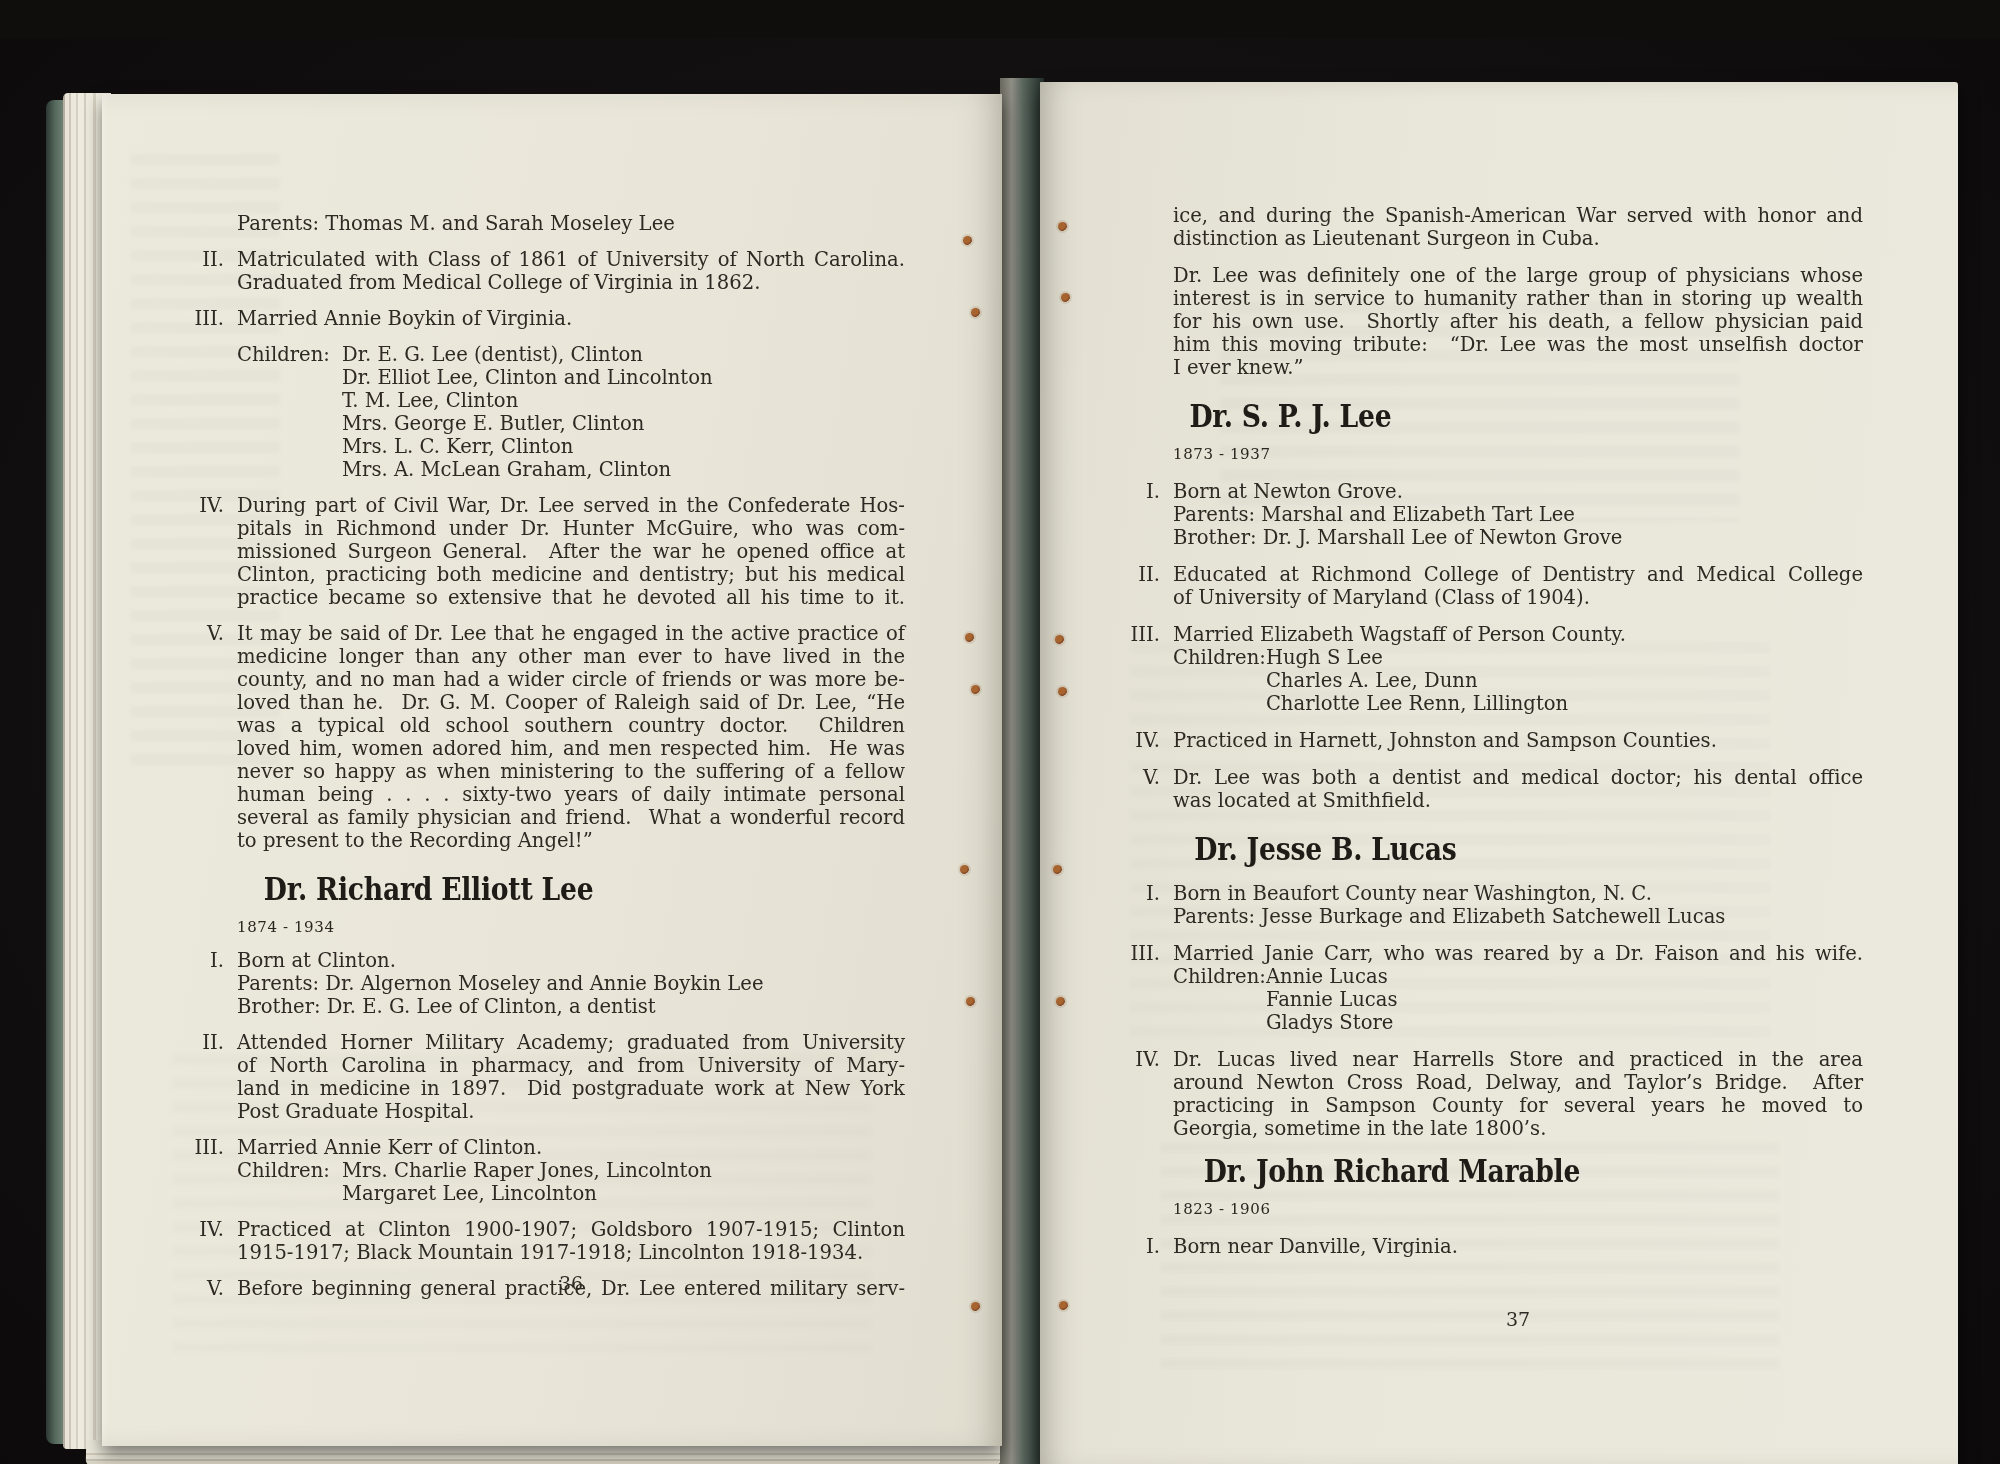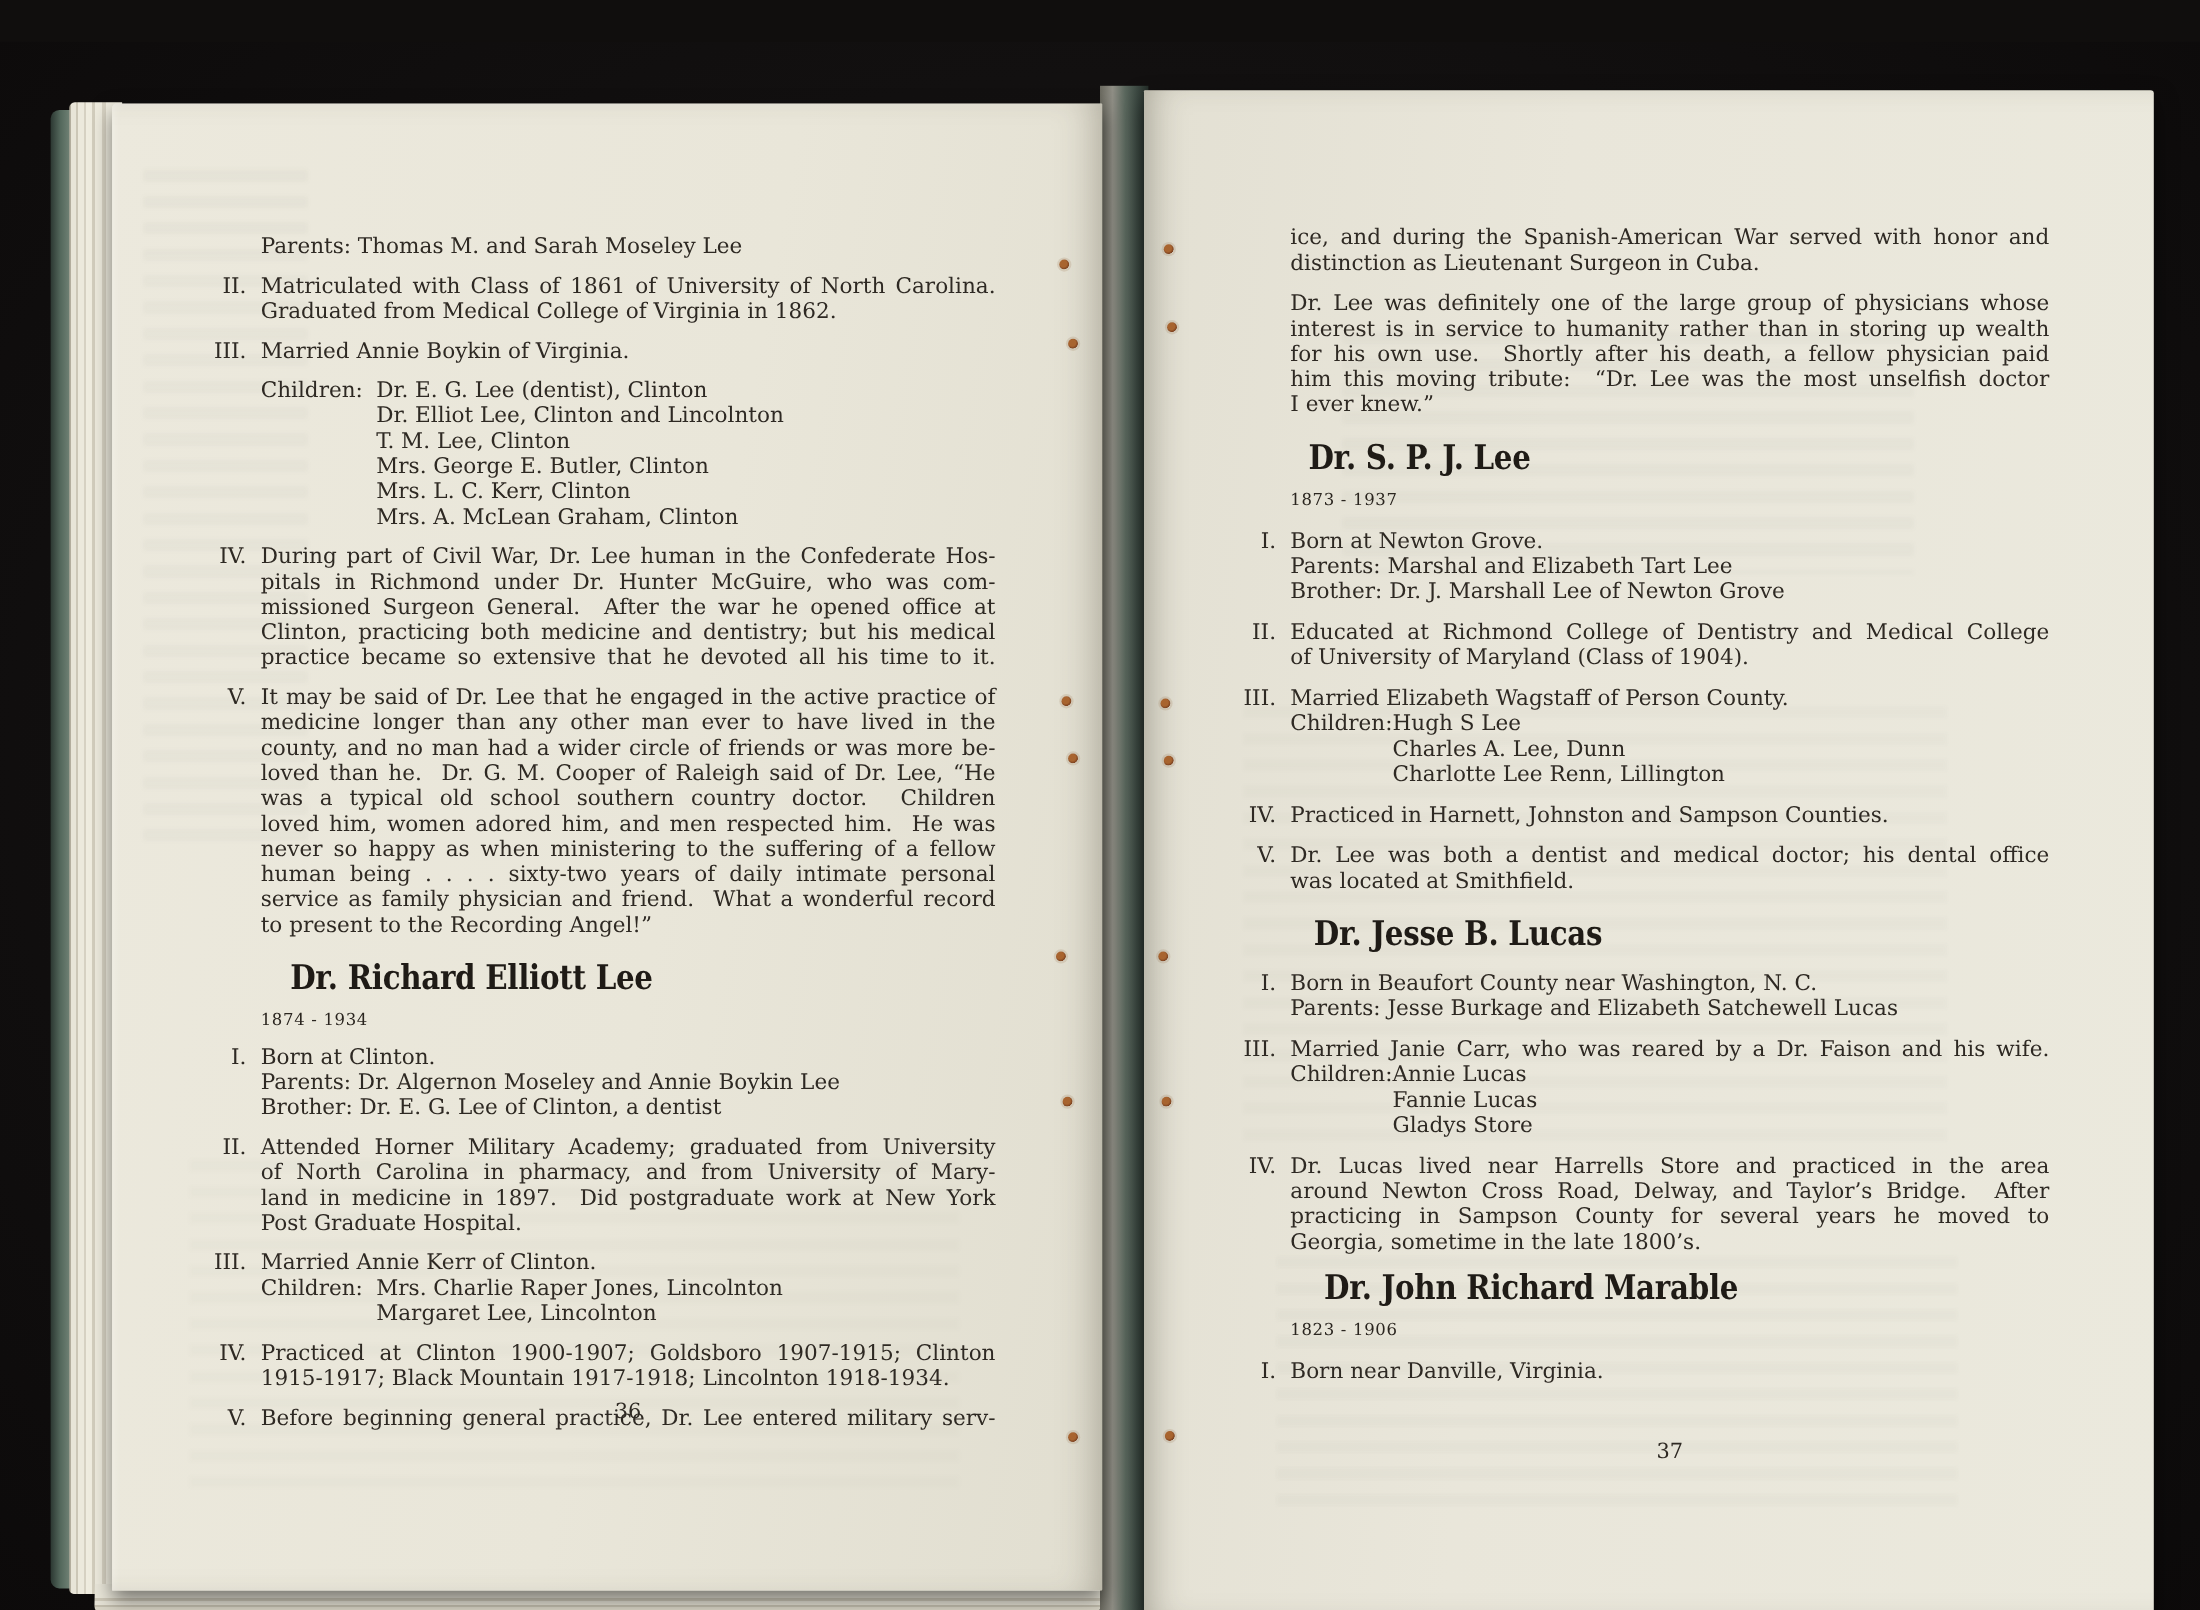--- a/index.html
+++ b/index.html
@@ -97,38 +97,38 @@
             <div class="ln">T. M. Lee, Clinton</div>
             <div class="ln">Mrs. George E. Butler, Clinton</div>
             <div class="ln">Mrs. L. C. Kerr, Clinton</div>
             <div class="ln">Mrs. A. McLean Graham, Clinton</div>
           </div>
         </div>
       </div>
 
       <div class="sec">
         <span class="num">IV.</span>
-        <div class="ln j">During part of Civil War, Dr. Lee human in the Confederate Hos-</div>
+        <div class="ln j">During part of Civil War, Dr. Lee served in the Confederate Hos-</div>
         <div class="ln j">pitals in Richmond under Dr. Hunter McGuire, who was com-</div>
         <div class="ln j">missioned Surgeon General.  After the war he opened office at</div>
         <div class="ln j">Clinton, practicing both medicine and dentistry; but his medical</div>
         <div class="ln j">practice became so extensive that he devoted all his time to it.</div>
       </div>
 
       <div class="sec">
         <span class="num">V.</span>
         <div class="ln j">It may be said of Dr. Lee that he engaged in the active practice of</div>
         <div class="ln j">medicine longer than any other man ever to have lived in the</div>
         <div class="ln j">county, and no man had a wider circle of friends or was more be-</div>
         <div class="ln j">loved than he.  Dr. G. M. Cooper of Raleigh said of Dr. Lee, “He</div>
         <div class="ln j">was a typical old school southern country doctor.  Children</div>
         <div class="ln j">loved him, women adored him, and men respected him.  He was</div>
         <div class="ln j">never so happy as when ministering to the suffering of a fellow</div>
         <div class="ln j">human being . . . . sixty-two years of daily intimate personal</div>
-        <div class="ln j">service as family physician and friend.  What a wonderful record</div>
+        <div class="ln j">several as family physician and friend.  What a wonderful record</div>
         <div class="ln">to present to the Recording Angel!”</div>
       </div>
 
       <div class="sec hgroup">
         <div class="heading">Dr. Richard Elliott Lee</div>
         <div class="dates">1874 - 1934</div>
       </div>
 
       <div class="sec">
         <span class="num">I.</span>

